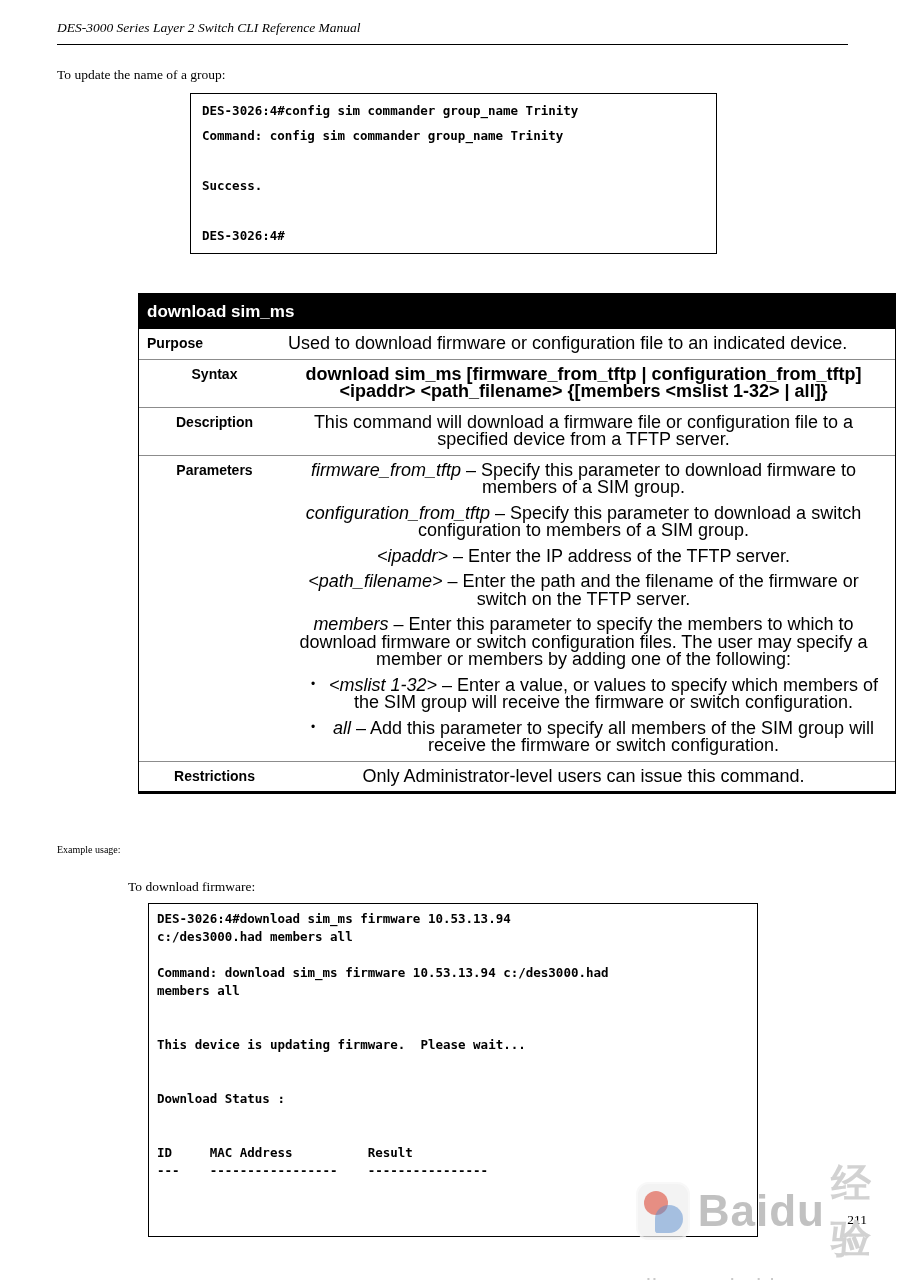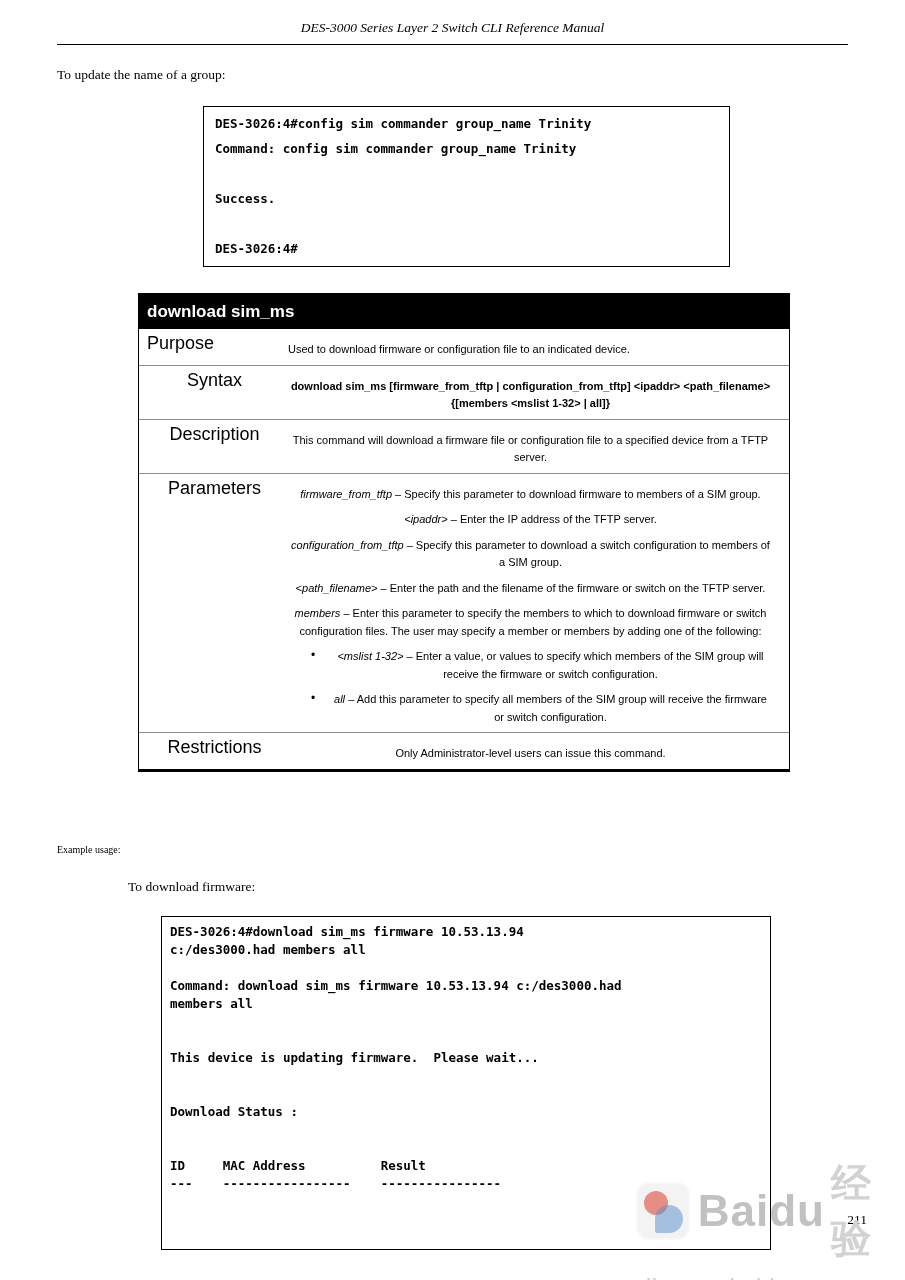--- a/index.html
+++ b/index.html
@@ -14,21 +14,20 @@
     font-family: "Liberation Serif", serif;
     color: #000;
   }
 
   
   .doc-header {
     position: absolute;
     left: 57px;
     top: 20px;
     width: 791px;
-    text-align: center;
     font-style: italic;
     font-size: 13.5px;
     padding-bottom: 8px;
     border-bottom: 1px solid #000;
   }
 
   .intro-line {
     position: absolute;
     left: 57px;
     top: 67px;
@@ -37,69 +36,70 @@
 
   
   .terminal {
     position: absolute;
     border: 1px solid #000;
     background: #fff;
     font-family: "DejaVu Sans Mono", "Liberation Mono", monospace;
     font-weight: bold;
     font-size: 12.5px;
     white-space: pre;
-    margin: 13px;
+    margin: 0;
     overflow: hidden;
   }
   .terminal-1 {
     left: 190px; top: 93px;
     width: 527px; height: 161px;
     padding: 4px 11px;
     line-height: 25px;
   }
   .terminal-2 {
     left: 148px; top: 903px;
     width: 610px; height: 334px;
     padding: 6px 8px;
     line-height: 18px;
   }
 
   
   .cmd-table {
     position: absolute;
     left: 138px;
     top: 293px;
-    width: 652px;
+    width: 758px;
     border: 1px solid #000;
     border-bottom-width: 3px;
     font-family: "Liberation Sans", sans-serif;
     background: #fff;
   }
   .cmd-header {
     background: #000;
     color: #fff;
     font-weight: bold;
     font-size: 17px;
     line-height: 21px;
     padding: 7px 8px 7px 8px;
   }
   .cmd-row {
     display: grid;
     grid-template-columns: 147px 1fr;
   }
   .cmd-row + .cmd-row { border-top: 1px solid #8c8c8c; text-align: center; }
   .cmd-label {
+    font-size: 14px;
+    line-height: 17.5px;
+    padding: 6px 4px 6px 8px;
+    font-weight: bold;
+  }
+  .cmd-content {
     font-size: 18px;
     line-height: 17.5px;
-    padding: 6px 4px 6px 8px;
-  }
-  .cmd-content {
-    font-size: 11px;
-    line-height: 17.5px;
-    padding: 12px 16px 6px 2px;
+    padding: 6px 16px 6px 2px;
   }
   .cmd-content p { margin: 0 0 8px 0; }
   .cmd-content p:last-child { margin-bottom: 0; }
   .syntax-text { font-weight: bold; }
   .cmd-content em { font-style: italic; }
   ul.param-bullets { list-style: none; margin: 0 0 0 19px; padding: 0; }
   ul.param-bullets li { position: relative; padding-left: 21px; margin-bottom: 8px; }
   ul.param-bullets li:last-child { margin-bottom: 0; }
   ul.param-bullets li::before { content: "\2022"; position: absolute; left: 4px; top: -1px; font-size: 12px; }
 
@@ -217,22 +217,22 @@
       <div class="cmd-label">Description</div>
       <div class="cmd-content">
         <p>This command will download a firmware file or configuration file to a specified device from a TFTP server.</p>
       </div>
     </div>
 
     <div class="cmd-row">
       <div class="cmd-label">Parameters</div>
       <div class="cmd-content">
         <p class="param-item"><em>firmware_from_tftp</em><span> – Specify this parameter to download firmware to members of a SIM group.</span></p>
+        <p class="param-item"><em>configuration_from_tftp</em><span> – Specify this parameter to download a switch configuration to members of a SIM group.</span></p>
         <p class="param-item"><em>&lt;ipaddr&gt;</em><span> – Enter the IP address of the TFTP server.</span></p>
-        <p class="param-item"><em>configuration_from_tftp</em><span> – Specify this parameter to download a switch configuration to members of a SIM group.</span></p>
         <p class="param-item"><em>&lt;path_filename&gt;</em><span> – Enter the path and the filename of the firmware or switch on the TFTP server.</span></p>
         <p class="param-item"><em>members</em><span> – Enter this parameter to specify the members to which to download firmware or switch configuration files. The user may specify a member or members by adding one of the following:</span></p>
         <ul class="param-bullets">
           <li><em>&lt;mslist 1-32&gt;</em><span> – Enter a value, or values to specify which members of the SIM group will receive the firmware or switch configuration.</span></li>
           <li><em>all</em><span> – Add this parameter to specify all members of the SIM group will receive the firmware or switch configuration.</span></li>
         </ul>
       </div>
     </div>
 
     <div class="cmd-row">

